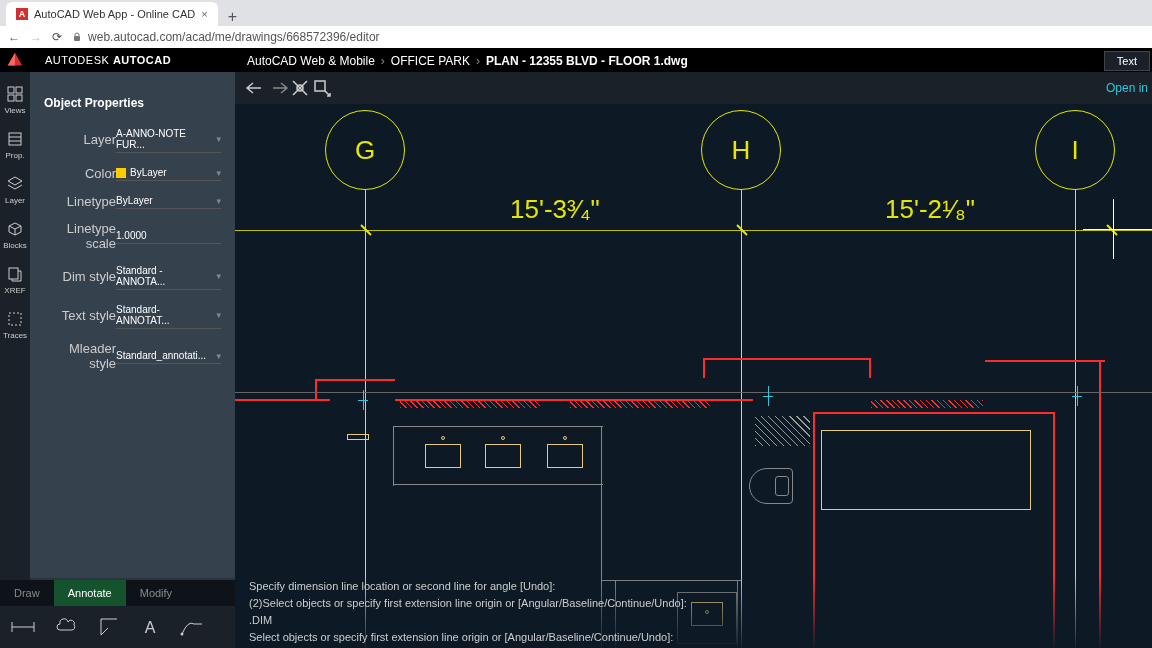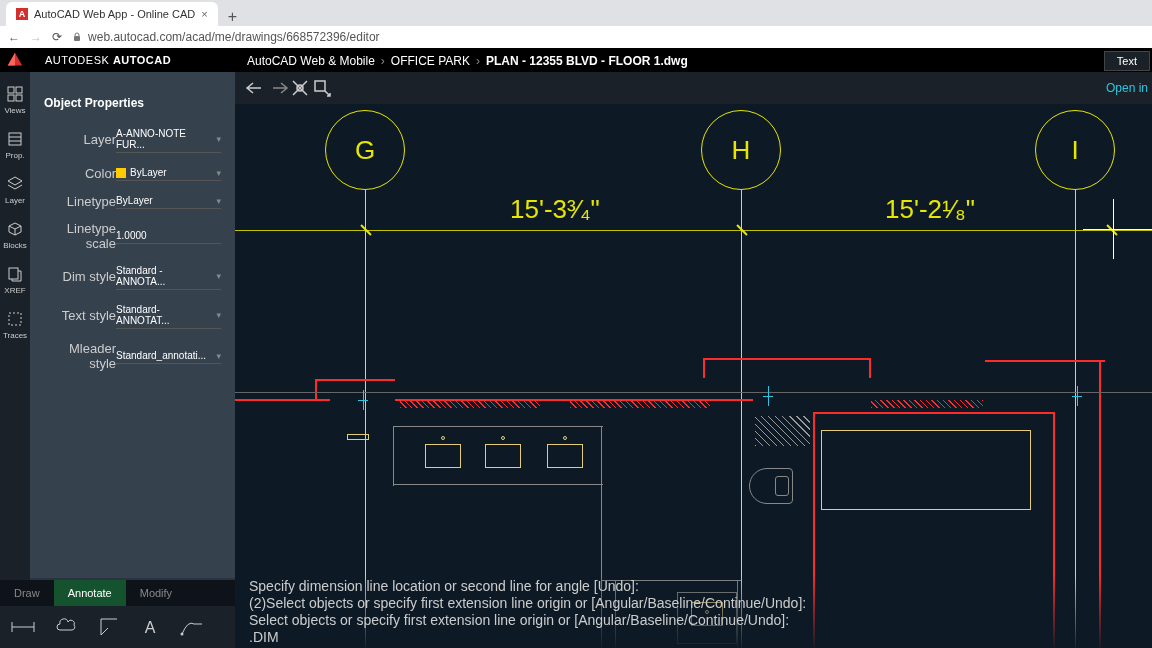--- a/index.html
+++ b/index.html
@@ -55,21 +55,21 @@
 .bot-tab.active { color: #fff; background: #14532d; }
 
 
 .bot-tools { position: absolute; bottom: 0; left: 0; width: 235px; height: 42px; background: #1a2128; display: flex; align-items: center; gap: 20px; padding-left: 10px; }
 .bot-tool-ic { cursor: pointer; }
 
 
 .canvas { position: absolute; top: 104px; left: 235px; right: 0; bottom: 0; background: #0d1a26; overflow: hidden; }
 
 
-.cmdline { position: absolute; bottom: 0; left: 235px; right: 0; padding: 4px 14px 2px; color: #ccc; font-size: 14px; line-height: 17px; background: linear-gradient(to top, rgba(13,26,38,0.95), rgba(13,26,38,0.0)); }
+.cmdline { position: absolute; bottom: 0; left: 235px; right: 0; padding: 4px 14px 2px; color: #ccc; font-size: 11px; line-height: 17px; background: linear-gradient(to top, rgba(13,26,38,0.95), rgba(13,26,38,0.0)); }
 
 
 .grid-bubble { position: absolute; width: 80px; height: 80px; border: 1px solid #e6e600; border-radius: 50%; display: flex; align-items: center; justify-content: center; color: #e6e600; font-size: 26px; font-family: Arial; }
 .grid-line-v { position: absolute; width: 1px; background: #e6e600; }
 .grid-line-h { position: absolute; height: 1px; background: #bfc200; }
 .dim-text { position: absolute; color: #e6e600; font-size: 26px; white-space: nowrap; }
 .tick { position: absolute; width: 14px; height: 2px; background: #e6e600; transform: rotate(45deg); transform-origin: center; }
 
 
 .fp-line { position: absolute; background: #ccc; }
@@ -380,15 +380,15 @@
   <div class="fp-line cyan-line" style="left:123px; top:296px; width:10px; height:1px;"></div>
   <div class="fp-line cyan-line" style="left:533px; top:282px; width:1px; height:20px;"></div>
   <div class="fp-line cyan-line" style="left:528px; top:292px; width:10px; height:1px;"></div>
   <div class="fp-line cyan-line" style="left:842px; top:282px; width:1px; height:20px;"></div>
   <div class="fp-line cyan-line" style="left:837px; top:292px; width:10px; height:1px;"></div>
 </div>
 
 <div class="cmdline">
   <div>Specify dimension line location or second line for angle [Undo]:</div>
   <div>(2)Select objects or specify first extension line origin or [Angular/Baseline/Continue/Undo]:</div>
+  <div>.DIM</div>
   <div>Select objects or specify first extension line origin or [Angular/Baseline/Continue/Undo]:</div>
-  <div>.DIM</div>
 </div>
 
 </body></html>

